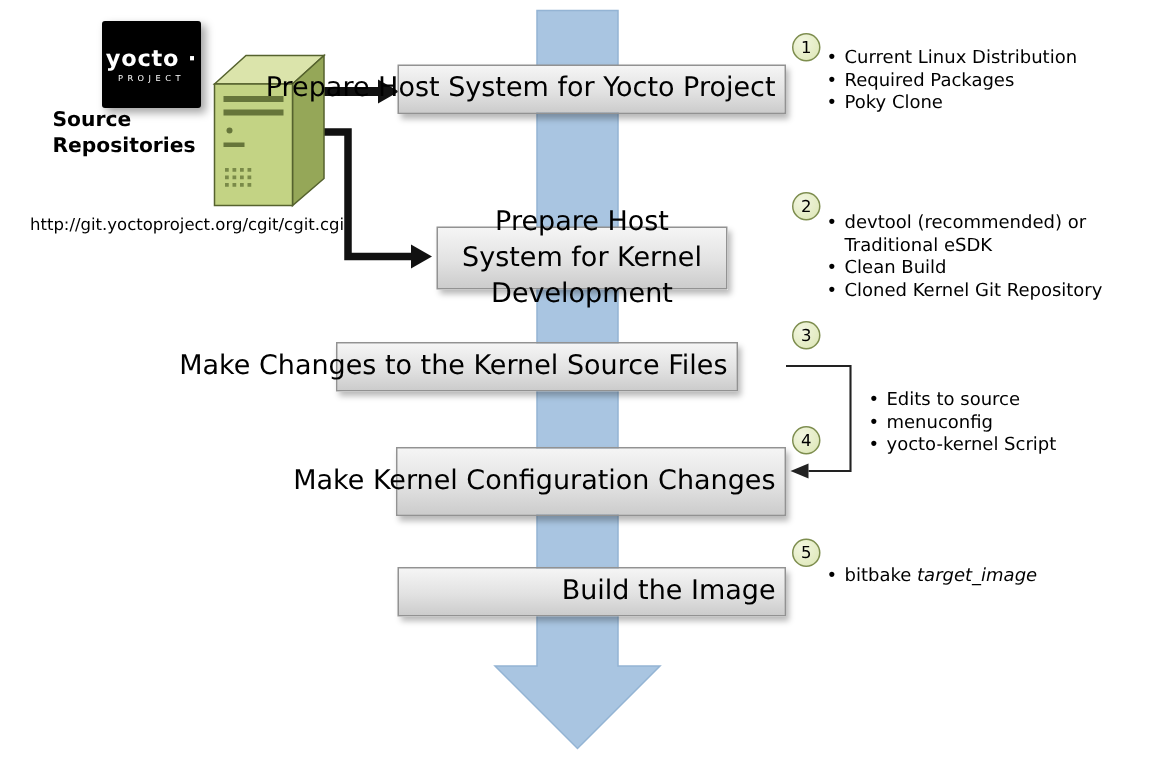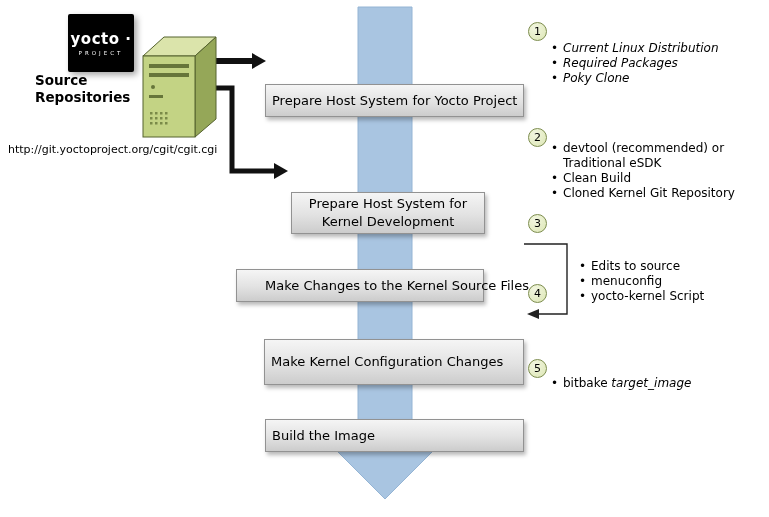--- a/index.html
+++ b/index.html
@@ -24,35 +24,34 @@
     border-radius: 2px;
     box-shadow: 3px 3px 6px rgba(0,0,0,0.35);
   }
   .logo-brand { font-size: 15px; font-weight: bold; letter-spacing: 0.5px; }
   .logo-sub { font-size: 5.5px; letter-spacing: 3px; margin-top: 2px; }
 
   .src-label {
     position: absolute; left: 35px; top: 72px; width: 110px;
     font-weight: bold; font-size: 13.5px; line-height: 1.25;
   }
-  .src-url { position: absolute; left: 8px; top: 143px; font-size: 11px; }
+  .src-url { position: absolute; left: 20px; top: 143px; font-size: 11px; }
 
   .step-box {
     position: absolute;
-    display: flex; align-items: center; justify-content: flex-start;
-    text-align: center; font-size: 13px; line-height: 1.35;
+    display: flex; align-items: center; justify-content: flex-end;
+    text-align: center; font-size: 18px; line-height: 1.35;
     background: linear-gradient(180deg, #f5f5f5 0%, #e2e2e2 55%, #cccccc 100%);
     border: 1px solid #929292;
     box-shadow: 2px 3px 4px rgba(0,0,0,0.28);
     padding: 2px 6px;
-    margin-top: 41px;
   }
   .box1 { left: 265px; top: 43px;  width: 259px; height: 33px; }
   .box2 { left: 291px; top: 151px; width: 194px; height: 42px; }
-  .box3 { left: 236px; top: 228px; width: 248px; height: 33px; padding-left: 28px; }
+  .box3 { left: 224px; top: 228px; width: 268px; height: 33px; padding-left: 28px; }
   .box4 { left: 264px; top: 298px; width: 260px; height: 46px; }
   .box5 { left: 265px; top: 378px; width: 259px; height: 33px; }
   .nowrap { white-space: nowrap; }
 
   .badge {
     position: absolute; left: 528px;
     width: 19px; height: 19px; border-radius: 50%;
     border: 1px solid #7d8d4e;
     background: radial-gradient(circle at 35% 30%, #f2f6e0, #dce6b4);
     font-size: 11px;
@@ -64,21 +63,21 @@
   .badge4 { top: 284px; }
   .badge5 { top: 359px; }
 
   .blist {
     position: absolute; list-style: none; margin: 0; padding: 0;
     font-size: 12px; line-height: 15px;
   }
   .blist li { padding-left: 12px; text-indent: -12px; }
   .blist li::before { content: "\2022"; display: inline-block; width: 12px; text-indent: 0; }
   .blist em { font-style: italic; }
-  .l1 { left: 551px; top: 41px;  width: 205px; font-style: italic; }
+  .l1 { left: 551px; top: 31px;  width: 205px; }
   .l2 { left: 551px; top: 141px; width: 200px; }
   .lshared { left: 579px; top: 259px; width: 170px; }
   .l5 { left: 551px; top: 376px; width: 205px; }
 </style>
 </head>
 <body>
 
 <div class="canvas">
 
   <svg class="gfx" width="769" height="517" viewBox="0 0 769 517">

